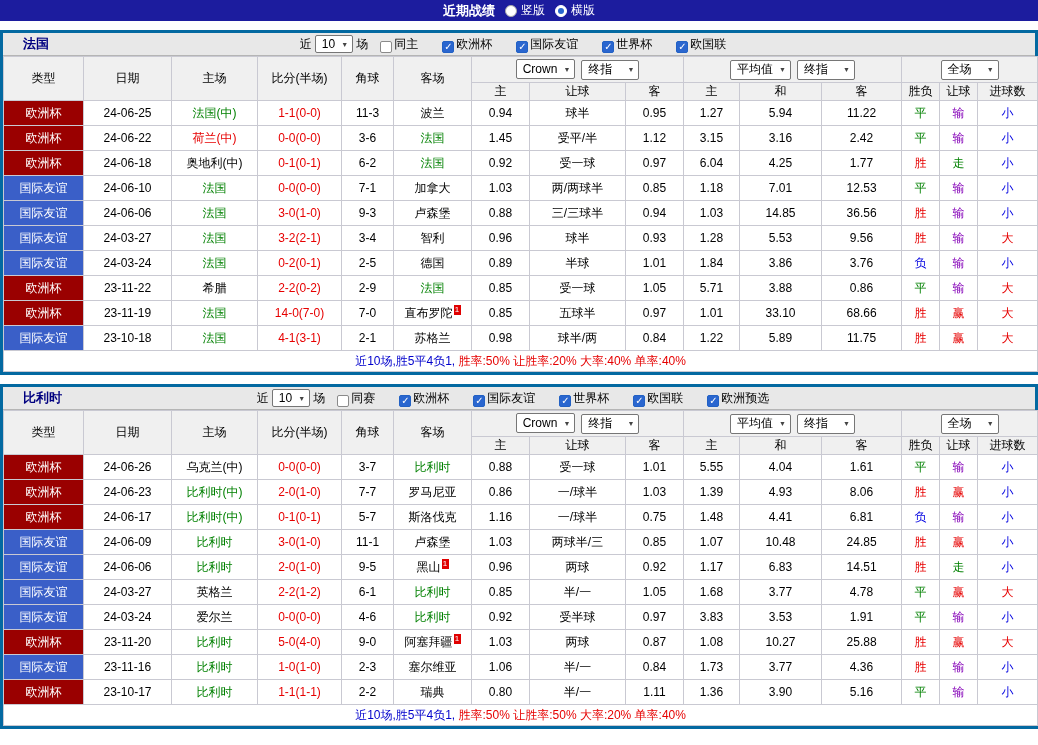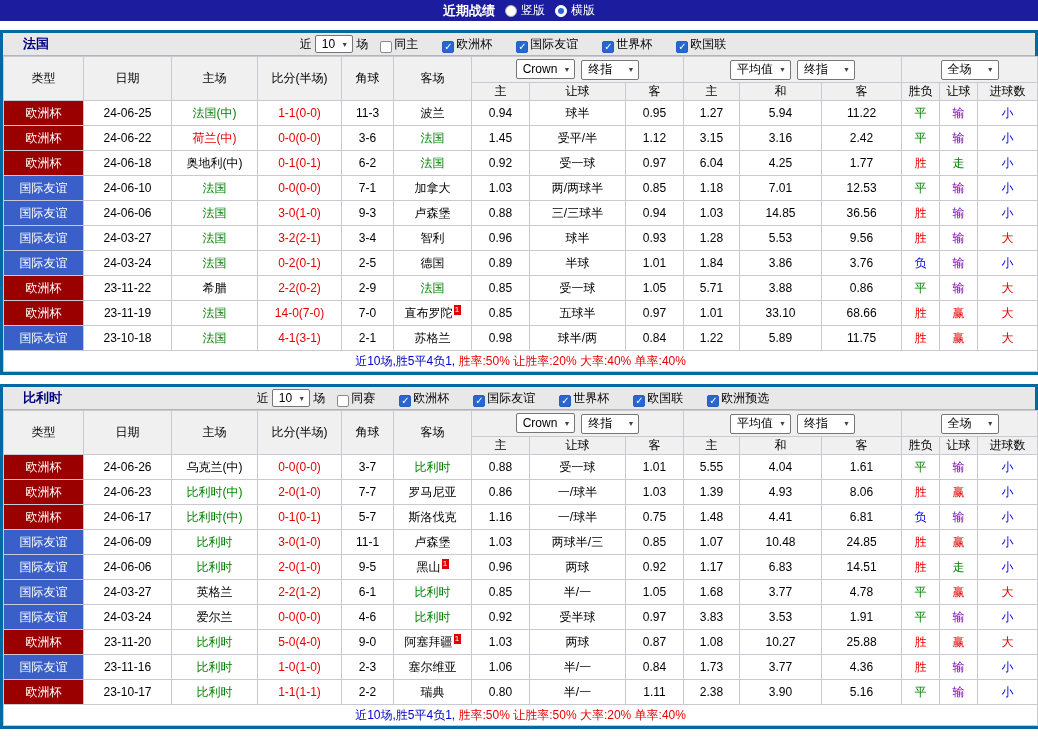--- a/index.html
+++ b/index.html
@@ -583,21 +583,21 @@
             <tr class="row">
               <td class="type t-cup">欧洲杯</td>
               <td>23-10-17</td>
               <td class="c-green">比利时</td>
               <td class="score">1-1(1-1)</td>
               <td>2-2</td>
               <td class="c-black">瑞典</td>
               <td>0.80</td>
               <td>半/一</td>
               <td>1.11</td>
-              <td>2.38</td>
+              <td>1.36</td>
               <td>3.90</td>
               <td>5.16</td>
               <td class="c-green">平</td>
               <td class="c-purple">输</td>
               <td class="c-blue">小</td>
             </tr>
           </tbody>
           <tfoot>
             <tr>
               <td colspan="15" class="summary"><span class="sum-lead">近10场,胜5平4负1, </span><span class="sum-stats">胜率:50% 让胜率:50% 大率:20% 单率:40%</span></td>

